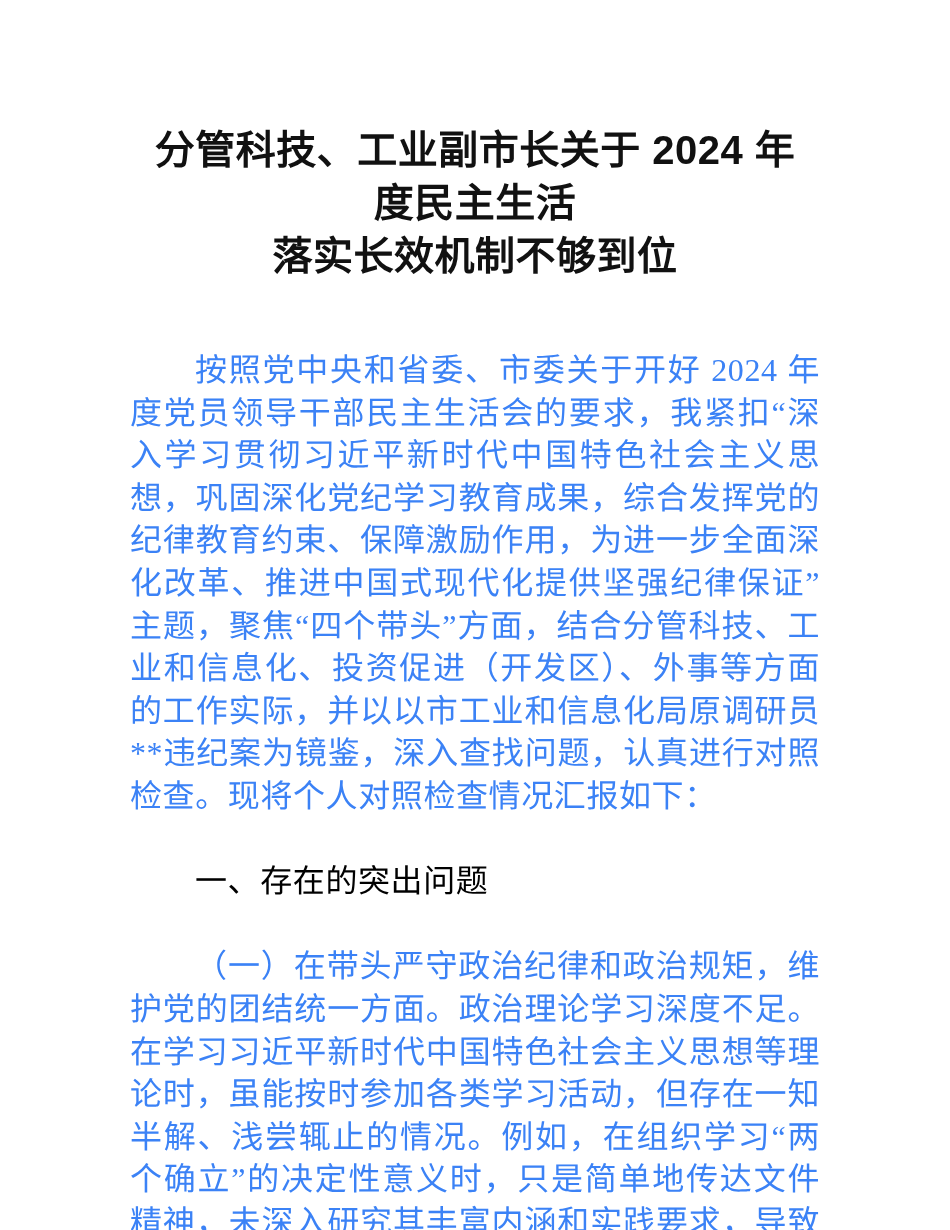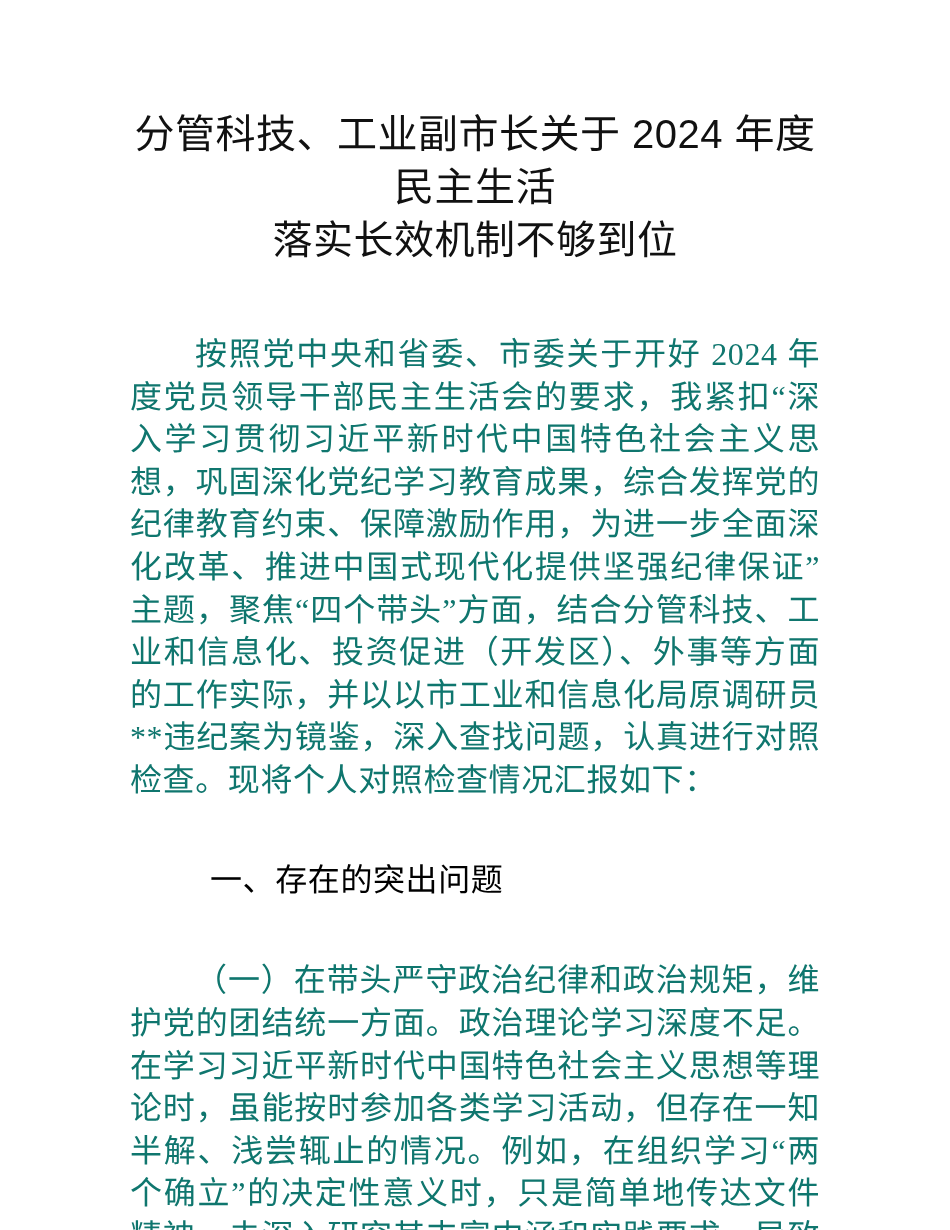--- a/index.html
+++ b/index.html
@@ -28,26 +28,26 @@
   .content {
     position: absolute;
     left: 130px;
     top: 0;
     width: 690px;
   }
 
   
   .doc-title {
     font-family: "Liberation Sans", "DejaVu Sans", sans-serif;
-    font-weight: 400;
+    font-weight: 700;
     font-size: 40px;
     line-height: 53px;
     text-align: center;
     letter-spacing: 0.5px;
-    margin: 0;
+    margin: 16px;
     padding-top: 108px;
     color: #111111;
     white-space: normal;
     word-break: break-all;
   }
 
   .title-line {
     display: block;
   }
 
@@ -60,29 +60,29 @@
     font-family: "Liberation Serif", "DejaVu Serif", serif;
     font-size: 32px;
     line-height: 42.6px;
     text-align: justify;
     text-justify: inter-ideograph;
     text-align-last: left;
     margin: 0;
     letter-spacing: 0.6px;
     word-break: break-all;
     text-indent: 65px;
-    color: #0f766e;
+    color: #3b82f6;
   }
 
   p.heading-para {
     font-family: "Liberation Serif", "DejaVu Serif", serif;
     font-size: 32px;
     line-height: 42.6px;
     text-align: left;
-    margin: 15px;
+    margin: 0;
     letter-spacing: 0.6px;
     text-indent: 65px;
     color: #000000;
   }
 
   
   .gap-line {
     height: 42.6px;
   }
 </style>

